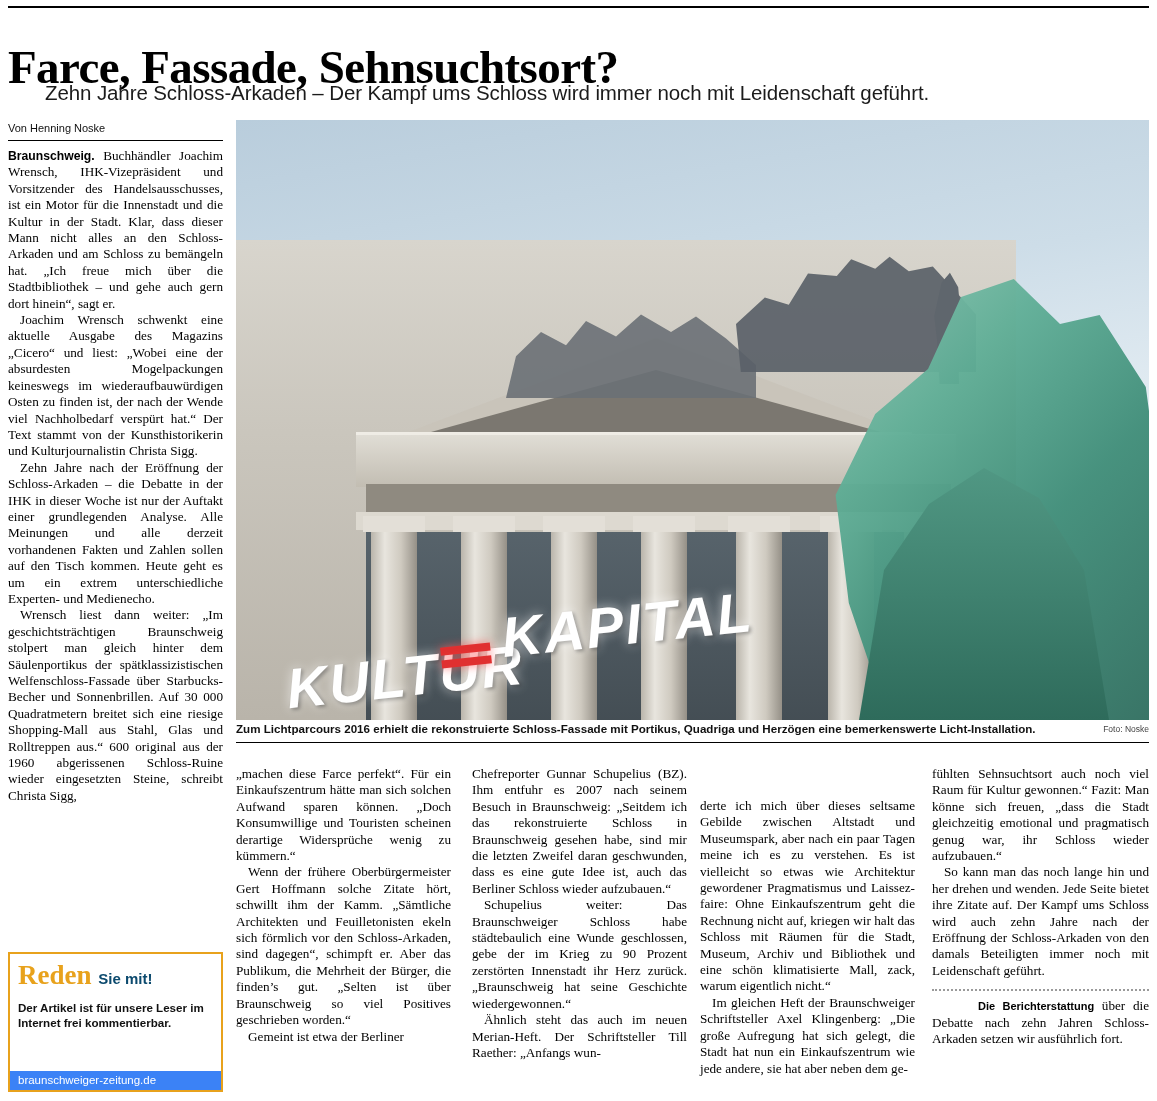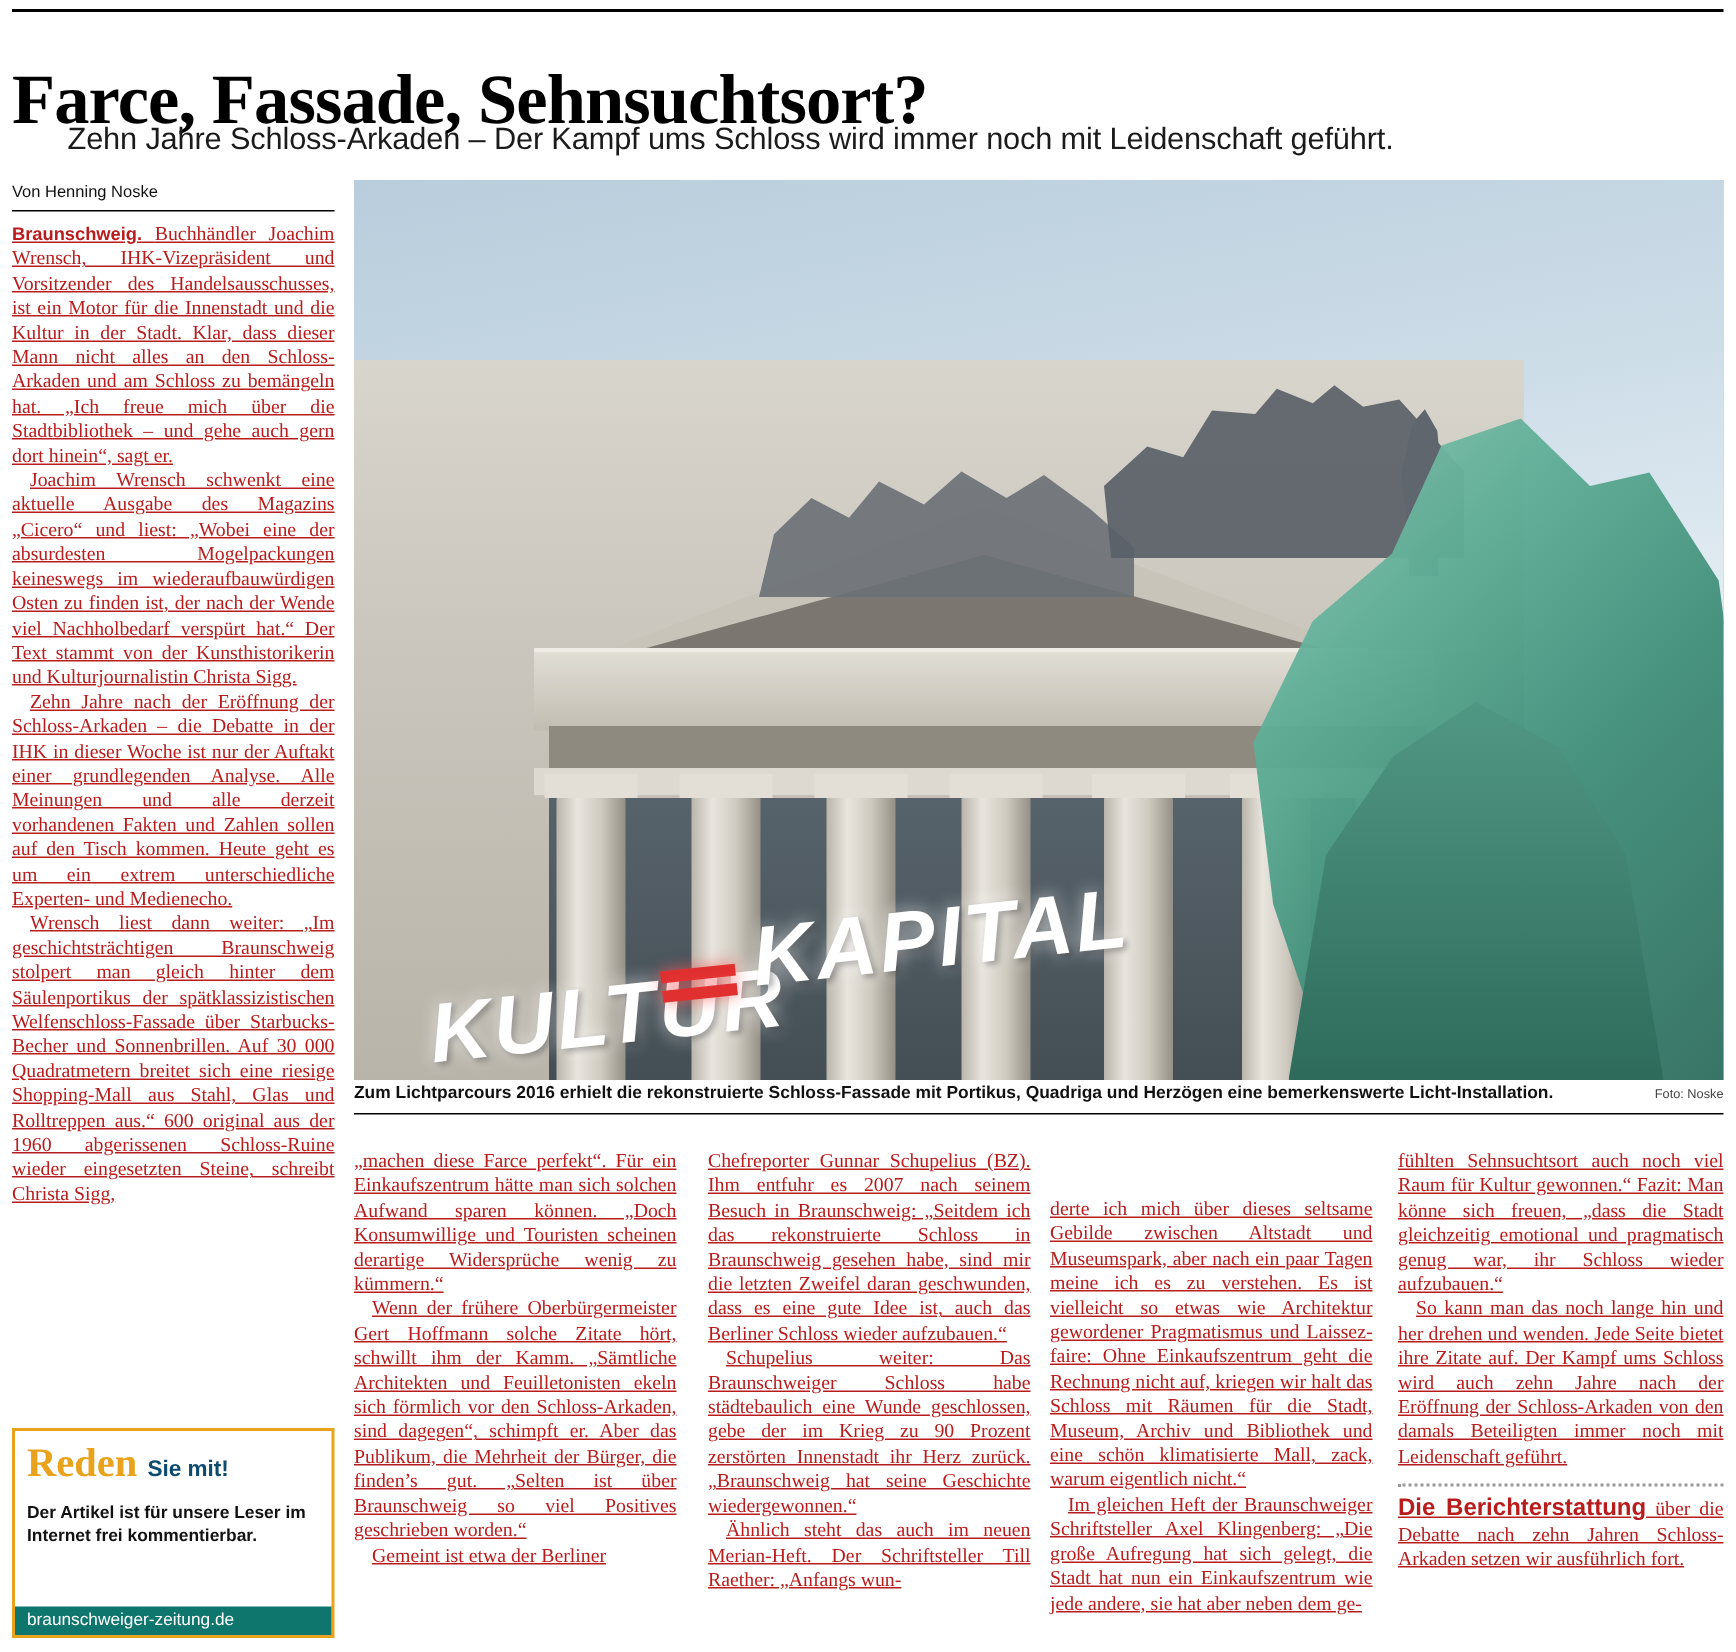--- a/index.html
+++ b/index.html
@@ -242,23 +242,22 @@
     border-top: 1px solid #000;
   }
 
   
   .col-text {
     position: absolute;
     font-family: "Liberation Serif", serif;
     font-size: 13.2px;
     line-height: 16.4px;
     text-align: justify;
-    color: #b91c1c;
+    color: #000000;
     hyphens: auto;
-    text-decoration: underline;
   }
   .col-text p { margin: 0; text-indent: 12px; }
   .col-text p.first { text-indent: 0; }
   .col-text b.lead { font-family:"Liberation Sans", sans-serif; font-weight:bold; font-size:12.2px;}
 
   #col1 { left: 8px; top: 148px; width: 215px; }
   #col2 { left: 236px; top: 766px; width: 215px; }
   #col3 { left: 472px; top: 766px; width: 215px; }
   #col4 { left: 700px; top: 766px; width: 215px; margin-top: 32px; }
   #col5 { left: 932px; top: 766px; width: 217px; }
@@ -290,42 +289,43 @@
     font-family: "Liberation Sans", sans-serif;
     font-weight: bold;
     font-size: 11.6px;
     line-height: 15px;
     color: #111;
     margin: 6px 8px 0 8px;
   }
   .promo-url {
     position: absolute;
     left: 0; right: 0; bottom: 0;
-    background: #0f766e;
+    background: #3b82f6;
     color: #fff;
     font-family: "Liberation Sans", sans-serif;
     font-size: 11.5px;
     padding: 3px 8px 4px 8px;
     box-sizing: border-box;
   }
 
   
   .dotted {
     border-top: 2px dotted #9a9a9a;
     margin: 10px 0 7px 0;
   }
   .footnote {
     font-family: "Liberation Serif", serif;
     font-size: 13.2px;
     line-height: 16.4px;
     text-align: justify;
   }
   .footnote b {
     font-family: "Liberation Sans", sans-serif;
-    font-size: 16px;
+    font-size: 11px;
+    margin-left: 46px;
   }
 </style>
 </head>
 <body>
 
 <div class="page">
 
   <div class="rule-top"></div>
 
   <h1 class="headline">Farce, Fassade, Sehnsuchtsort?</h1>

